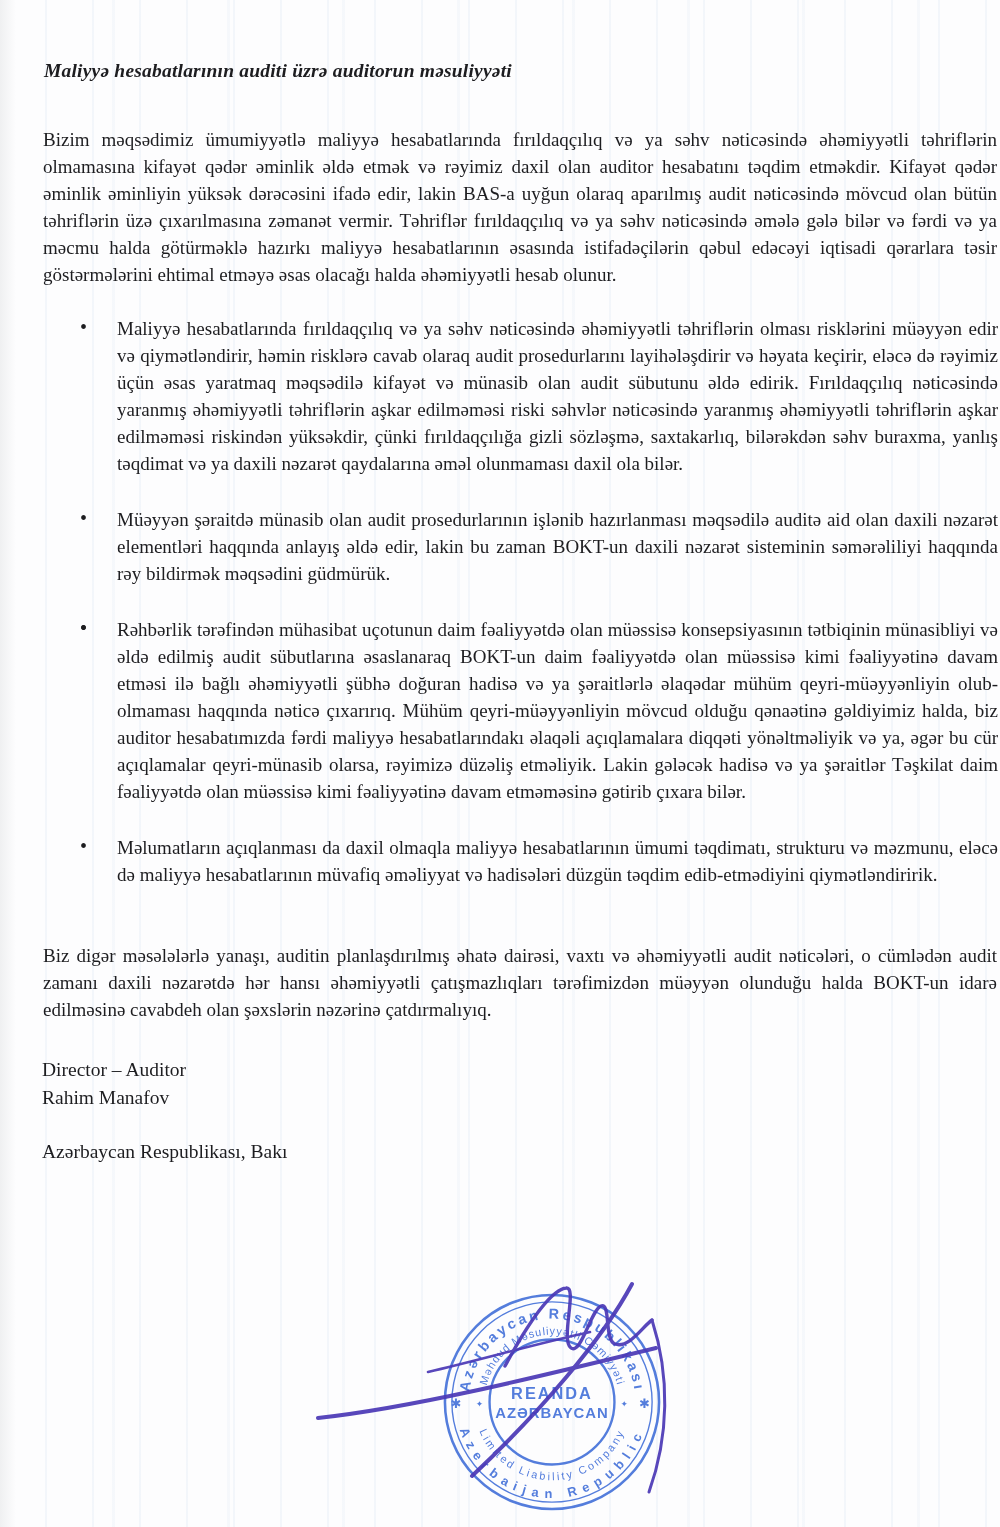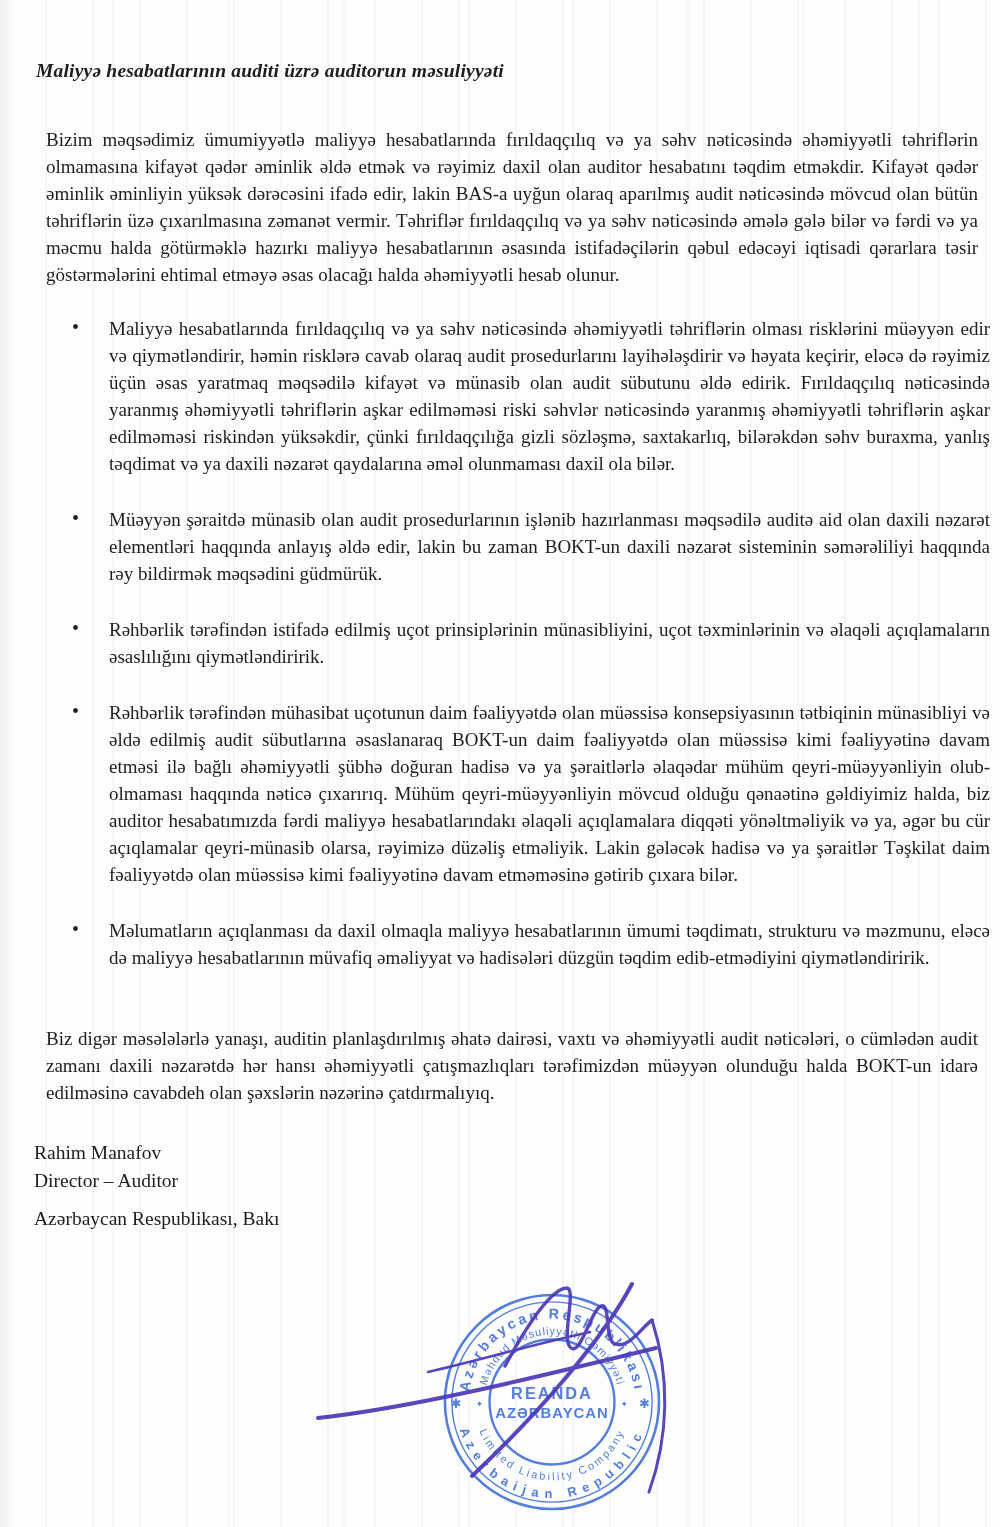--- a/index.html
+++ b/index.html
@@ -7,43 +7,43 @@
     width:1000px;height:1527px;overflow:hidden;
     font-family:"Liberation Serif","DejaVu Serif",serif;
     color:#1d1d20;
     background-color:#fdfdfe;
     background-image:
       repeating-linear-gradient(90deg, rgba(0,0,0,0) 0px, rgba(0,0,0,0) 45px, rgba(110,155,205,0.07) 45px, rgba(110,155,205,0.07) 47px),
       repeating-linear-gradient(90deg, rgba(0,0,0,0) 0px, rgba(0,0,0,0) 112px, rgba(110,155,205,0.05) 112px, rgba(110,155,205,0.05) 115px),
       linear-gradient(90deg, rgba(140,145,150,0.12) 0px, rgba(140,145,150,0) 16px);
   }
   .page{position:relative;width:1000px;height:1527px;}
-  .text-col{position:absolute;left:34px;top:0;width:956px;}
+  .text-col{position:absolute;left:42px;top:0;width:956px;}
   .doc-title{
     margin:60px 0 0 2px;
     font-size:19.5px;font-weight:bold;font-style:italic;letter-spacing:.2px;
   }
   .para{
-    margin:12px;font-size:19px;line-height:27px;text-align:justify;
+    margin:1px;font-size:19px;line-height:27px;text-align:justify;
   }
   .para.p1{margin-top:44px;}
   .para.p2{margin-top:27px;}
   .bullets{list-style:none;margin:27px 0 0 0;padding:0;}
   .bullets li{
     position:relative;padding-left:75px;margin:0;
     font-size:19px;line-height:27px;text-align:justify;
   }
   .bullets li + li{margin-top:29px;}
   .bullets .marker{
     position:absolute;left:38px;top:-1px;font-size:20px;
   }
   .para.closing{margin-top:54px;}
   .signoff{margin-top:33px;font-size:19.5px;line-height:28px;}
   .signoff .line{margin:0;}
-  .signoff .location{margin-top:10px;}
+  .signoff .location{margin-top:26px;}
   .stamp-svg{position:absolute;left:438px;top:1286px;opacity:.88;}
   .sig-svg{position:absolute;left:300px;top:1268px;opacity:.92;}
   .stamp-text{font-family:"Liberation Sans","DejaVu Sans",sans-serif;fill:#3d6cd8;}
 </style>
 </head>
 <body>
 
 <div class="page">
   <div class="text-col">
 
@@ -56,37 +56,36 @@
       <li>
         <span class="marker">•</span>
         <span>Maliyyə hesabatlarında fırıldaqçılıq və ya səhv nəticəsində əhəmiyyətli təhriflərin olması risklərini müəyyən edir və qiymətləndirir, həmin risklərə cavab olaraq audit prosedurlarını layihələşdirir və həyata keçirir, eləcə də rəyimiz üçün əsas yaratmaq məqsədilə kifayət və münasib olan audit sübutunu əldə edirik. Fırıldaqçılıq nəticəsində yaranmış əhəmiyyətli təhriflərin aşkar edilməməsi riski səhvlər nəticəsində yaranmış əhəmiyyətli təhriflərin aşkar edilməməsi riskindən yüksəkdir, çünki fırıldaqçılığa gizli sözləşmə, saxtakarlıq, bilərəkdən səhv buraxma, yanlış təqdimat və ya daxili nəzarət qaydalarına əməl olunmaması daxil ola bilər.</span>
       </li>
       <li>
         <span class="marker">•</span>
         <span>Müəyyən şəraitdə münasib olan audit prosedurlarının işlənib hazırlanması məqsədilə auditə aid olan daxili nəzarət elementləri haqqında anlayış əldə edir, lakin bu zaman BOKT-un daxili nəzarət sisteminin səmərəliliyi haqqında rəy bildirmək məqsədini güdmürük.</span>
       </li>
       <li>
         <span class="marker">•</span>
-        <span>Rəhbərlik tərəfindən istifadə edilmiş uçot prinsiplərinin münasibliyini, uçot təxminlərinin və əlaqəli açıqlamaların əsaslılığını qiymətləndiririk.</span>
       </li>
       <li>
         <span class="marker">•</span>
         <span>Rəhbərlik tərəfindən mühasibat uçotunun daim fəaliyyətdə olan müəssisə konsepsiyasının tətbiqinin münasibliyi və əldə edilmiş audit sübutlarına əsaslanaraq BOKT-un daim fəaliyyətdə olan müəssisə kimi fəaliyyətinə davam etməsi ilə bağlı əhəmiyyətli şübhə doğuran hadisə və ya şəraitlərlə əlaqədar mühüm qeyri-müəyyənliyin olub-olmaması haqqında nəticə çıxarırıq. Mühüm qeyri-müəyyənliyin mövcud olduğu qənaətinə gəldiyimiz halda, biz auditor hesabatımızda fərdi maliyyə hesabatlarındakı əlaqəli açıqlamalara diqqəti yönəltməliyik və ya, əgər bu cür açıqlamalar qeyri-münasib olarsa, rəyimizə düzəliş etməliyik. Lakin gələcək hadisə və ya şəraitlər Təşkilat daim fəaliyyətdə olan müəssisə kimi fəaliyyətinə davam etməməsinə gətirib çıxara bilər.</span>
       </li>
       <li>
         <span class="marker">•</span>
         <span>Məlumatların açıqlanması da daxil olmaqla maliyyə hesabatlarının ümumi təqdimatı, strukturu və məzmunu, eləcə də maliyyə hesabatlarının müvafiq əməliyyat və hadisələri düzgün təqdim edib-etmədiyini qiymətləndiririk.</span>
       </li>
     </ul>
 
     <p class="para closing">Biz digər məsələlərlə yanaşı, auditin planlaşdırılmış əhatə dairəsi, vaxtı və əhəmiyyətli audit nəticələri, o cümlədən audit zamanı daxili nəzarətdə hər hansı əhəmiyyətli çatışmazlıqları tərəfimizdən müəyyən olunduğu halda BOKT-un idarə edilməsinə cavabdeh olan şəxslərin nəzərinə çatdırmalıyıq.</p>
 
     <div class="signoff">
+      <p class="line">Director – Auditor</p>
       <p class="line">Rahim Manafov</p>
-      <p class="line">Director – Auditor</p>
       <p class="line location">Azərbaycan Respublikası, Bakı</p>
     </div>
   </div>
 
   <svg class="stamp-svg" width="228" height="232" viewBox="0 0 230 230">
     <defs>
       <path id="arcTopOuter" d="M 31 115 A 84 84 0 0 1 199 115"></path>
       <path id="arcBottomOuter" d="M 18 115 A 97 97 0 0 0 212 115"></path>
       <path id="arcTopInner" d="M 47 115 A 68 68 0 0 1 183 115"></path>
       <path id="arcBottomInner" d="M 36 115 A 79 79 0 0 0 194 115"></path>

